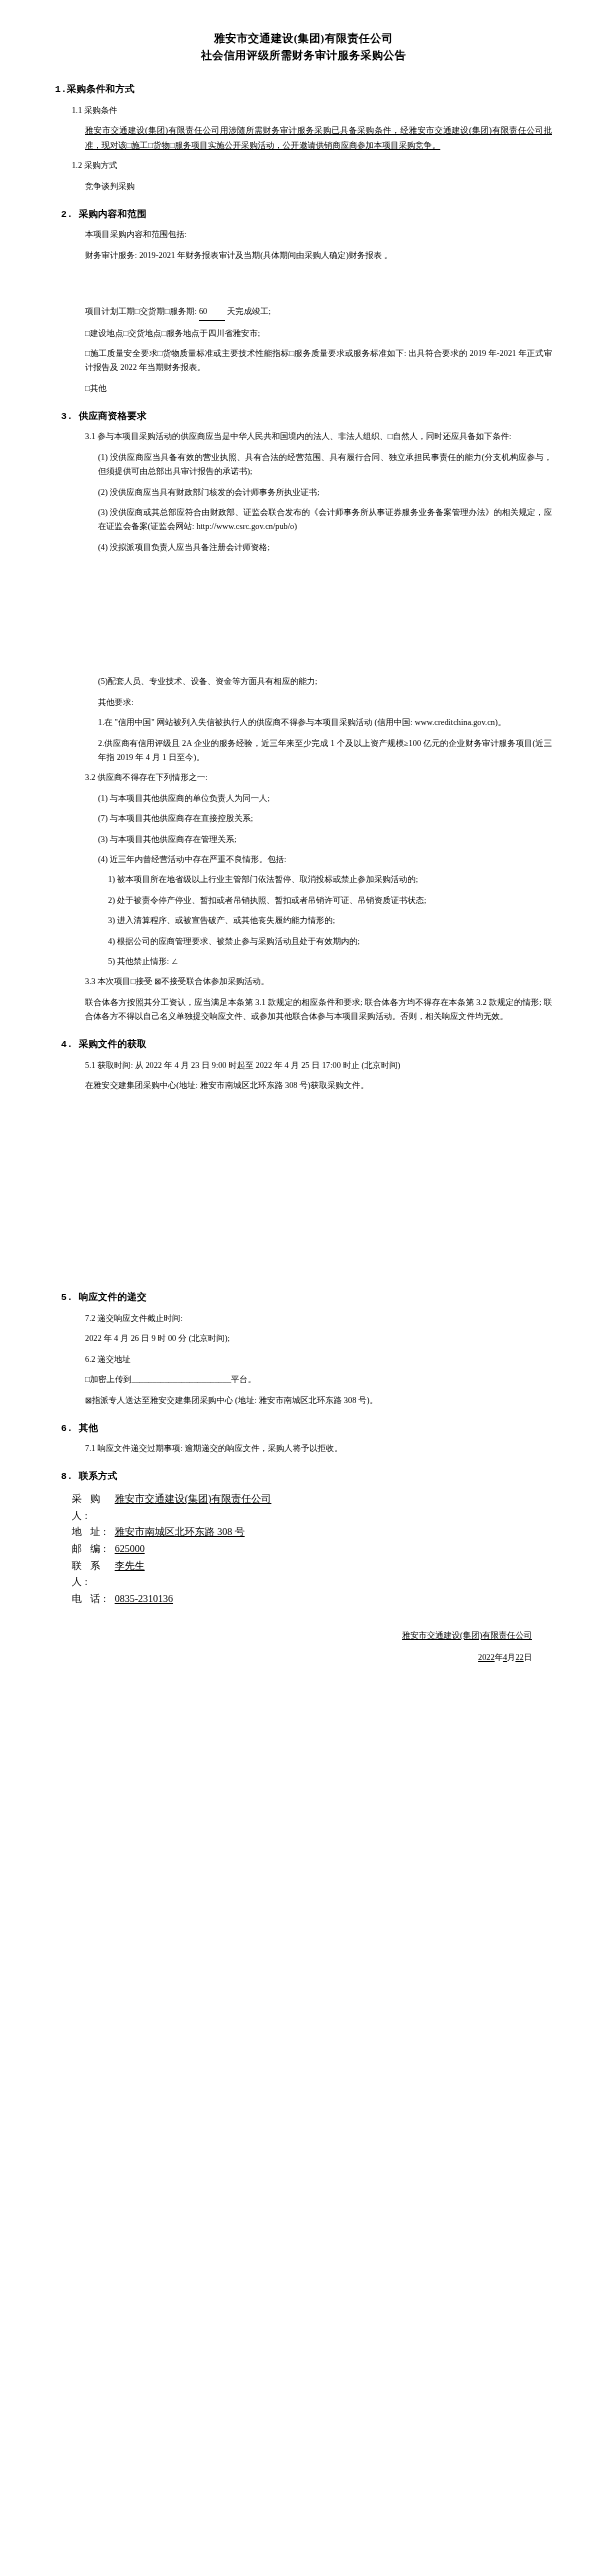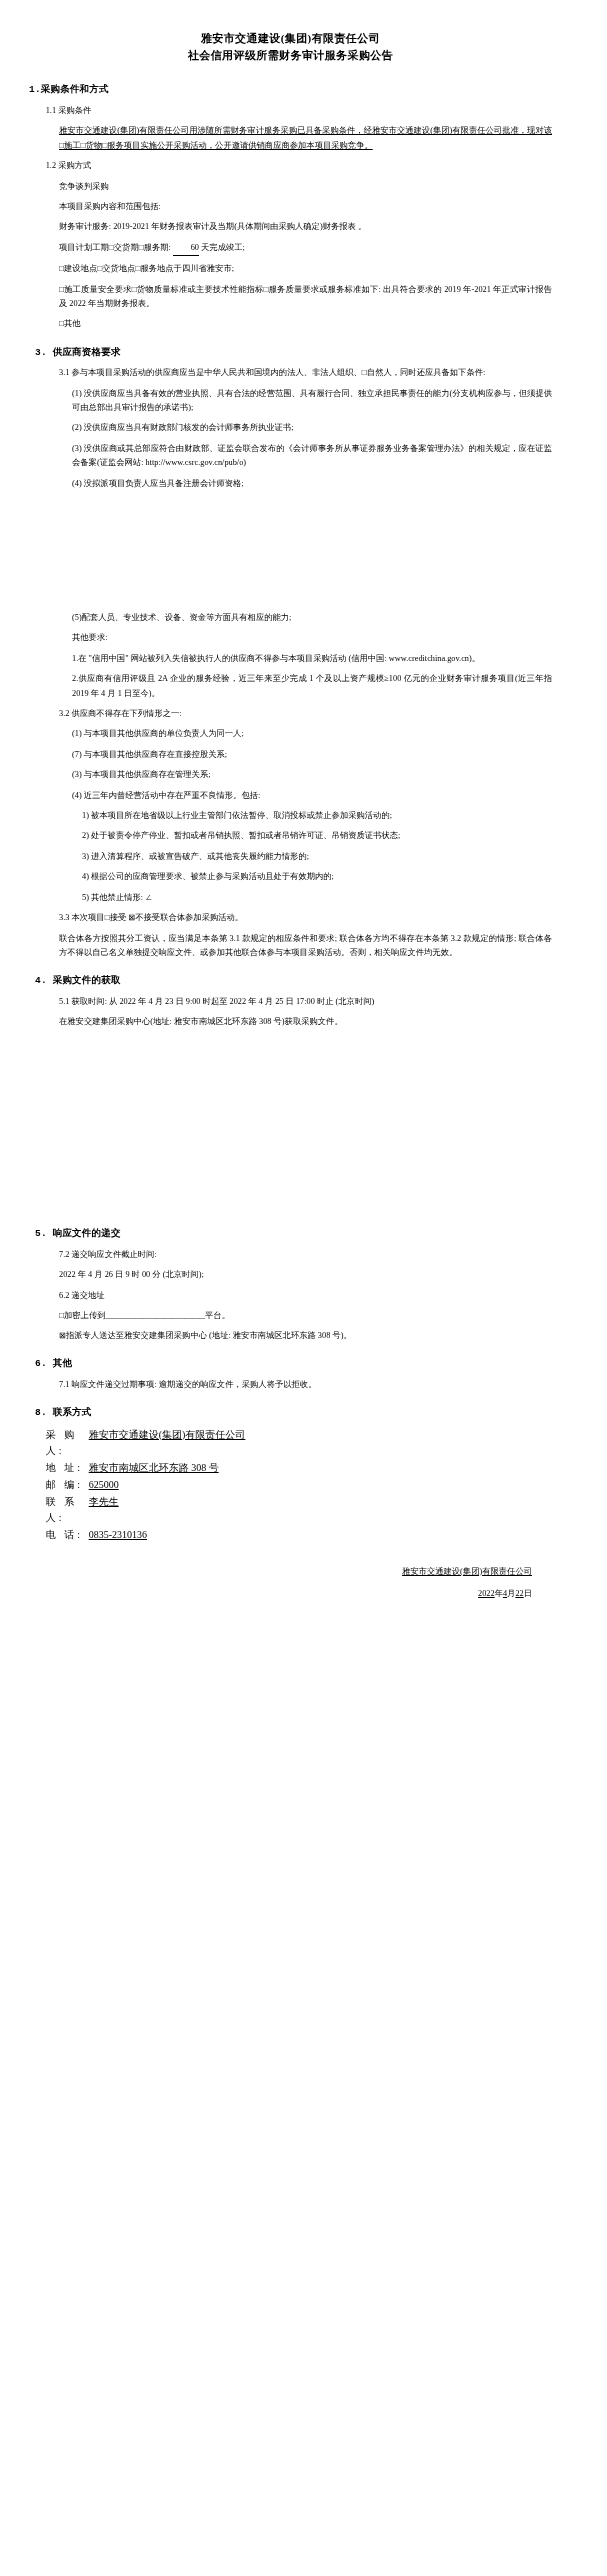--- a/index.html
+++ b/index.html
@@ -6,21 +6,21 @@
   body{
     width:607px;
     font-family:"Liberation Serif", serif;
     color:#000;
     -webkit-font-smoothing:antialiased;
   }
   .page{
     width:607px;
     min-height:2576px;
     box-sizing:border-box;
-    padding:30px 55px 30px 29px;
+    padding:30px 55px 30px 55px;
     position:relative;
   }
   .title{
     text-align:center;
     font-weight:bold;
     font-size:11px;
     line-height:16.7px;
     letter-spacing:0.4px;
   }
   .title-block{ margin-bottom:20px; }
@@ -44,21 +44,22 @@
   .i2{ margin-left:30px; }
   .i3{ margin-left:43px; }
   .i4{ margin-left:53px; }
 
   .u{ text-decoration:underline; }
 
   .blank{
     display:inline-block;
     border-bottom:0.8px solid #000;
     min-width:26px;
-    text-align:right;
+    text-align:left;
+    margin-top:36px;
   }
   .spacer-lg{ height:114px; }
   .spacer-xl{ height:178px; }
 
   .signature{
     margin-top:21px;
     text-align:right;
     padding-right:20px;
   }
   .signature p{ text-align:right; margin:0 0 7.6px 0; }
@@ -85,20 +86,21 @@
     <div class="title">雅安市交通建设(集团)有限责任公司</div>
     <div class="title line2">社会信用评级所需财务审计服务采购公告</div>
   </div>
 
   <h2 class="sec">1.采购条件和方式</h2>
   <p class="i1">1.1 采购条件</p>
   <p class="i2 u">雅安市交通建设(集团)有限责任公司用涉随所需财务审计服务采购已具备采购条件，经雅安市交通建设(集团)有限责任公司批准，现对该□施工□货物□服务项目实施公开采购活动，公开邀请供销商应商参加本项目采购竞争。</p>
   <p class="i1">1.2 采购方式</p>
   <p class="i2">竞争谈判采购</p>
 
+  <h2 class="sec indent1">2. 采购内容和范围</h2>
   <p class="i2">本项目采购内容和范围包括:</p>
   <p class="i2">财务审计服务: 2019-2021 年财务报表审计及当期(具体期间由采购人确定)财务报表 。</p>
   <p class="i2">
     <span>项目计划工期□交货期□服务期:</span>
     <span class="blank">60</span>
     <span>天完成竣工;</span>
   </p>
   <p class="i2">□建设地点□交货地点□服务地点于四川省雅安市;</p>
   <p class="i2">□施工质量安全要求□货物质量标准或主要技术性能指标□服务质量要求或服务标准如下:  出具符合要求的 2019 年-2021 年正式审计报告及 2022 年当期财务报表。</p>
   <p class="i2">□其他</p>

